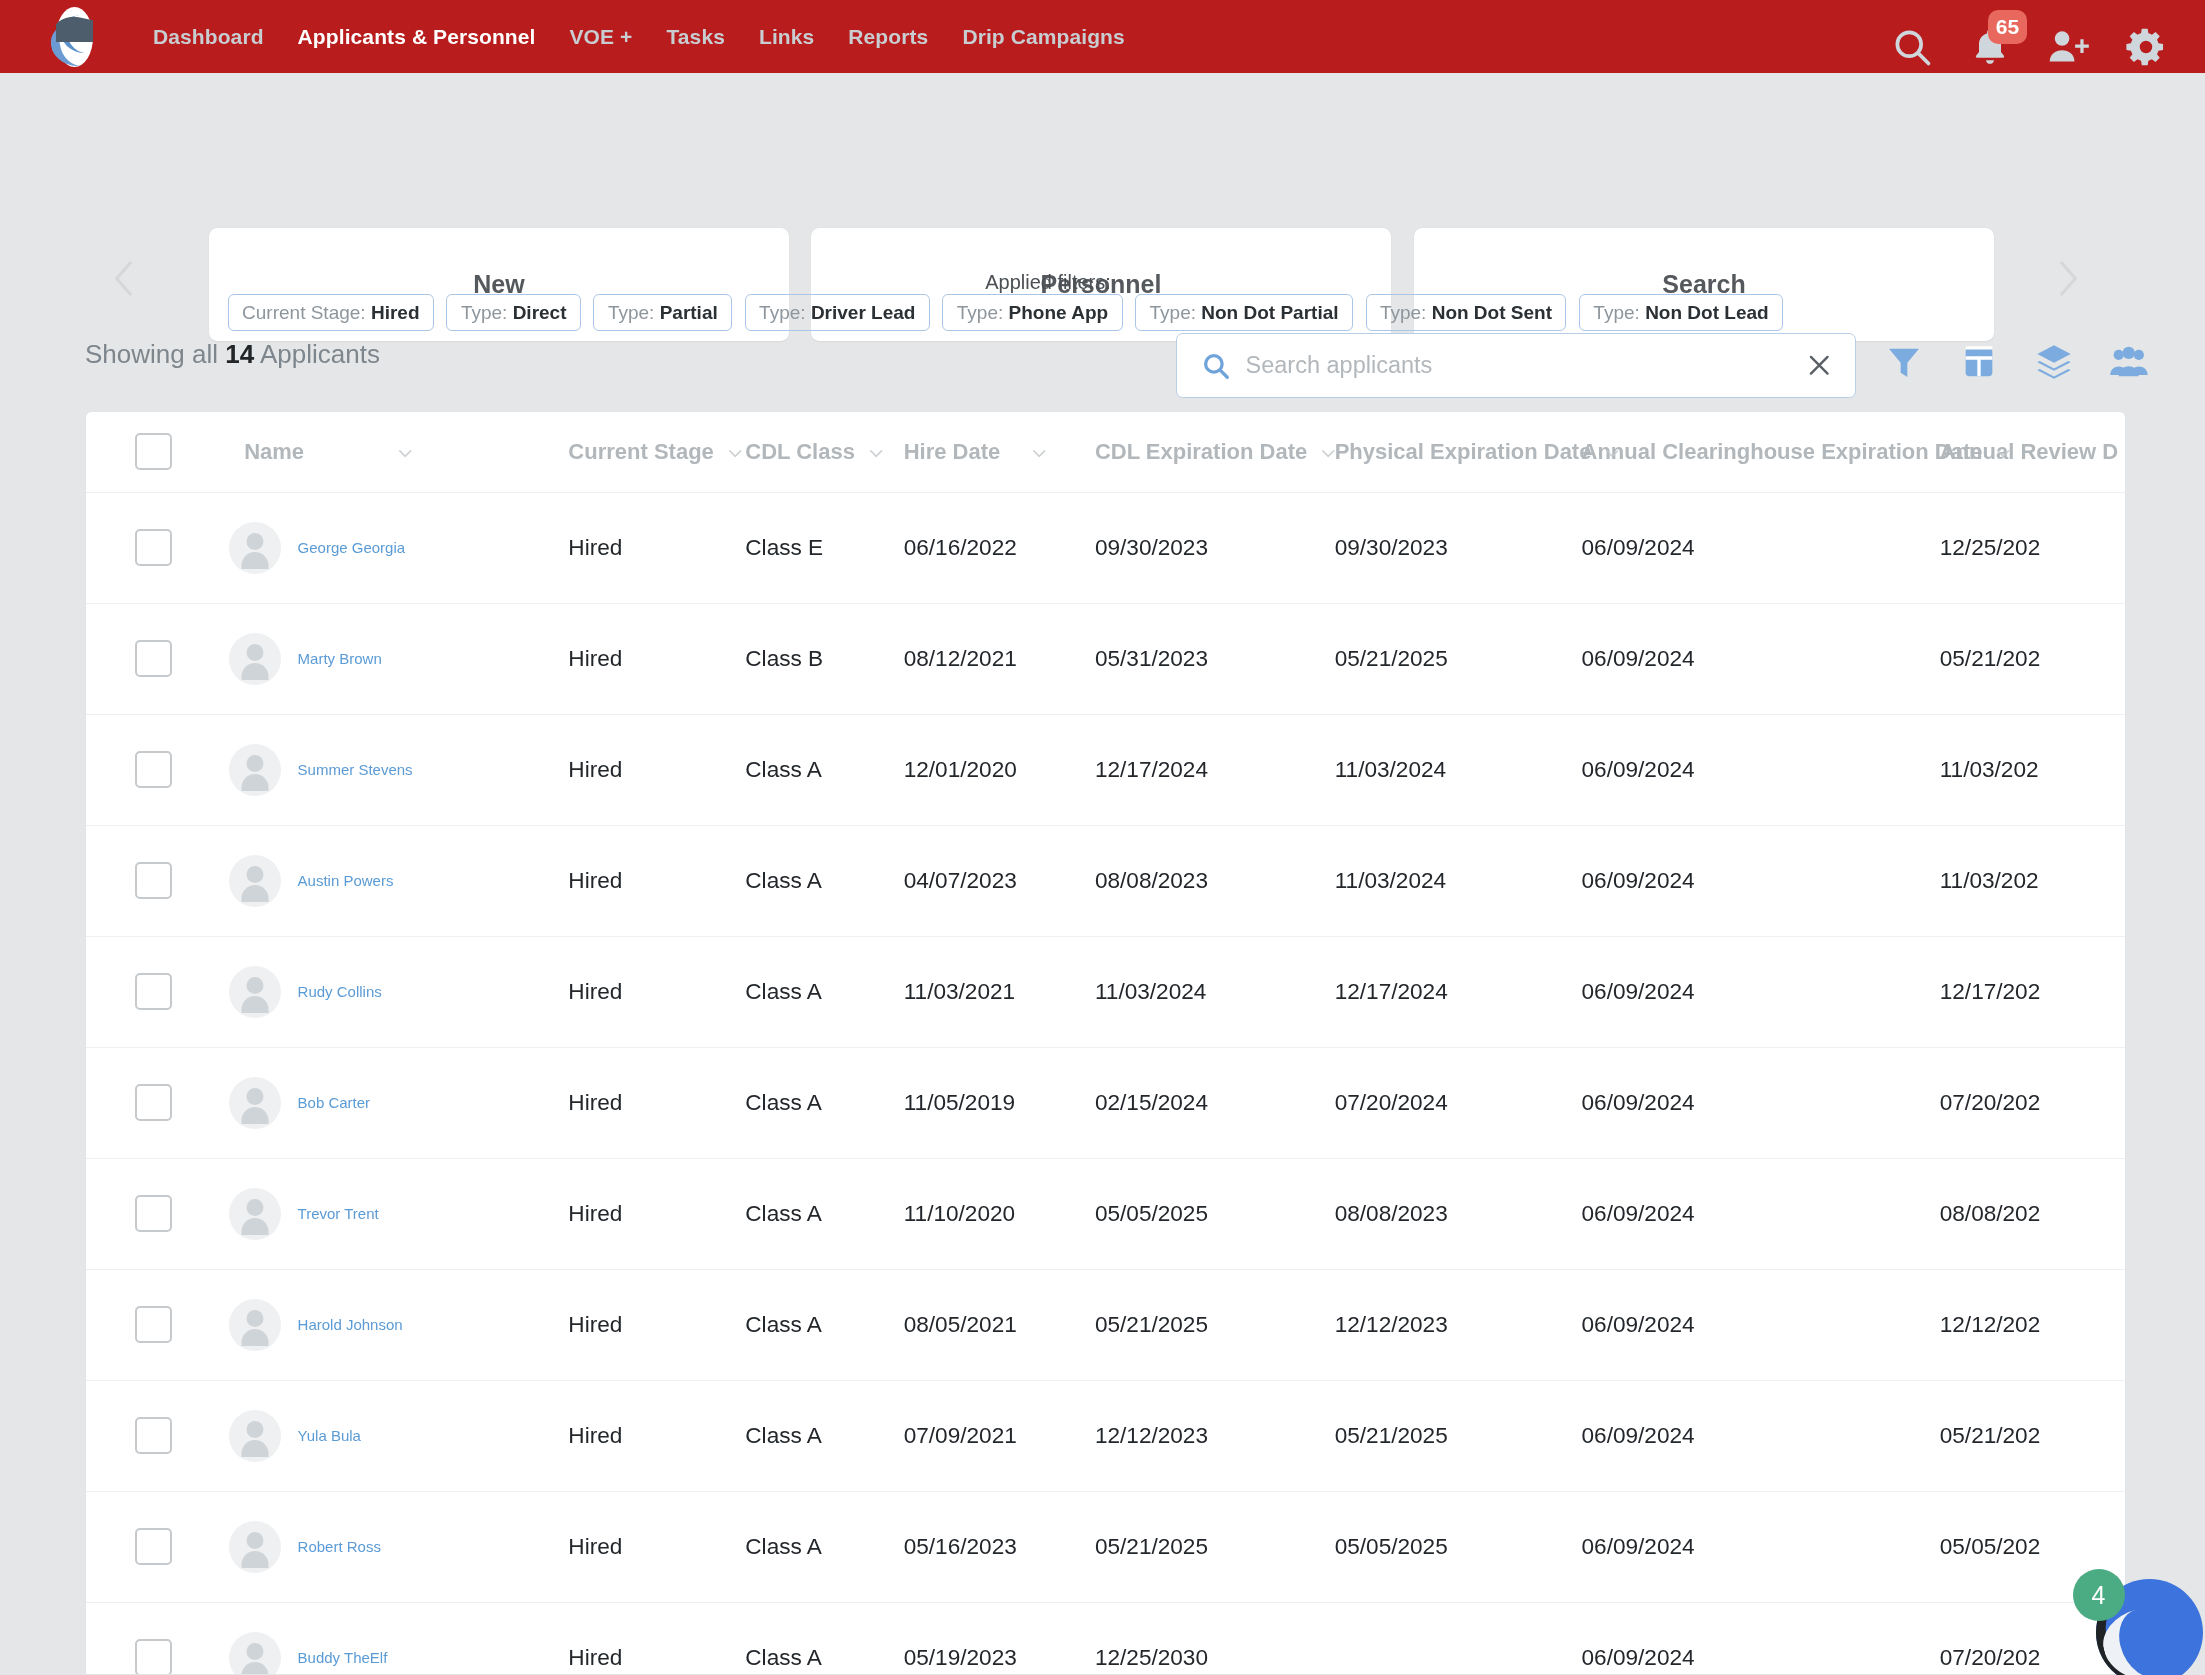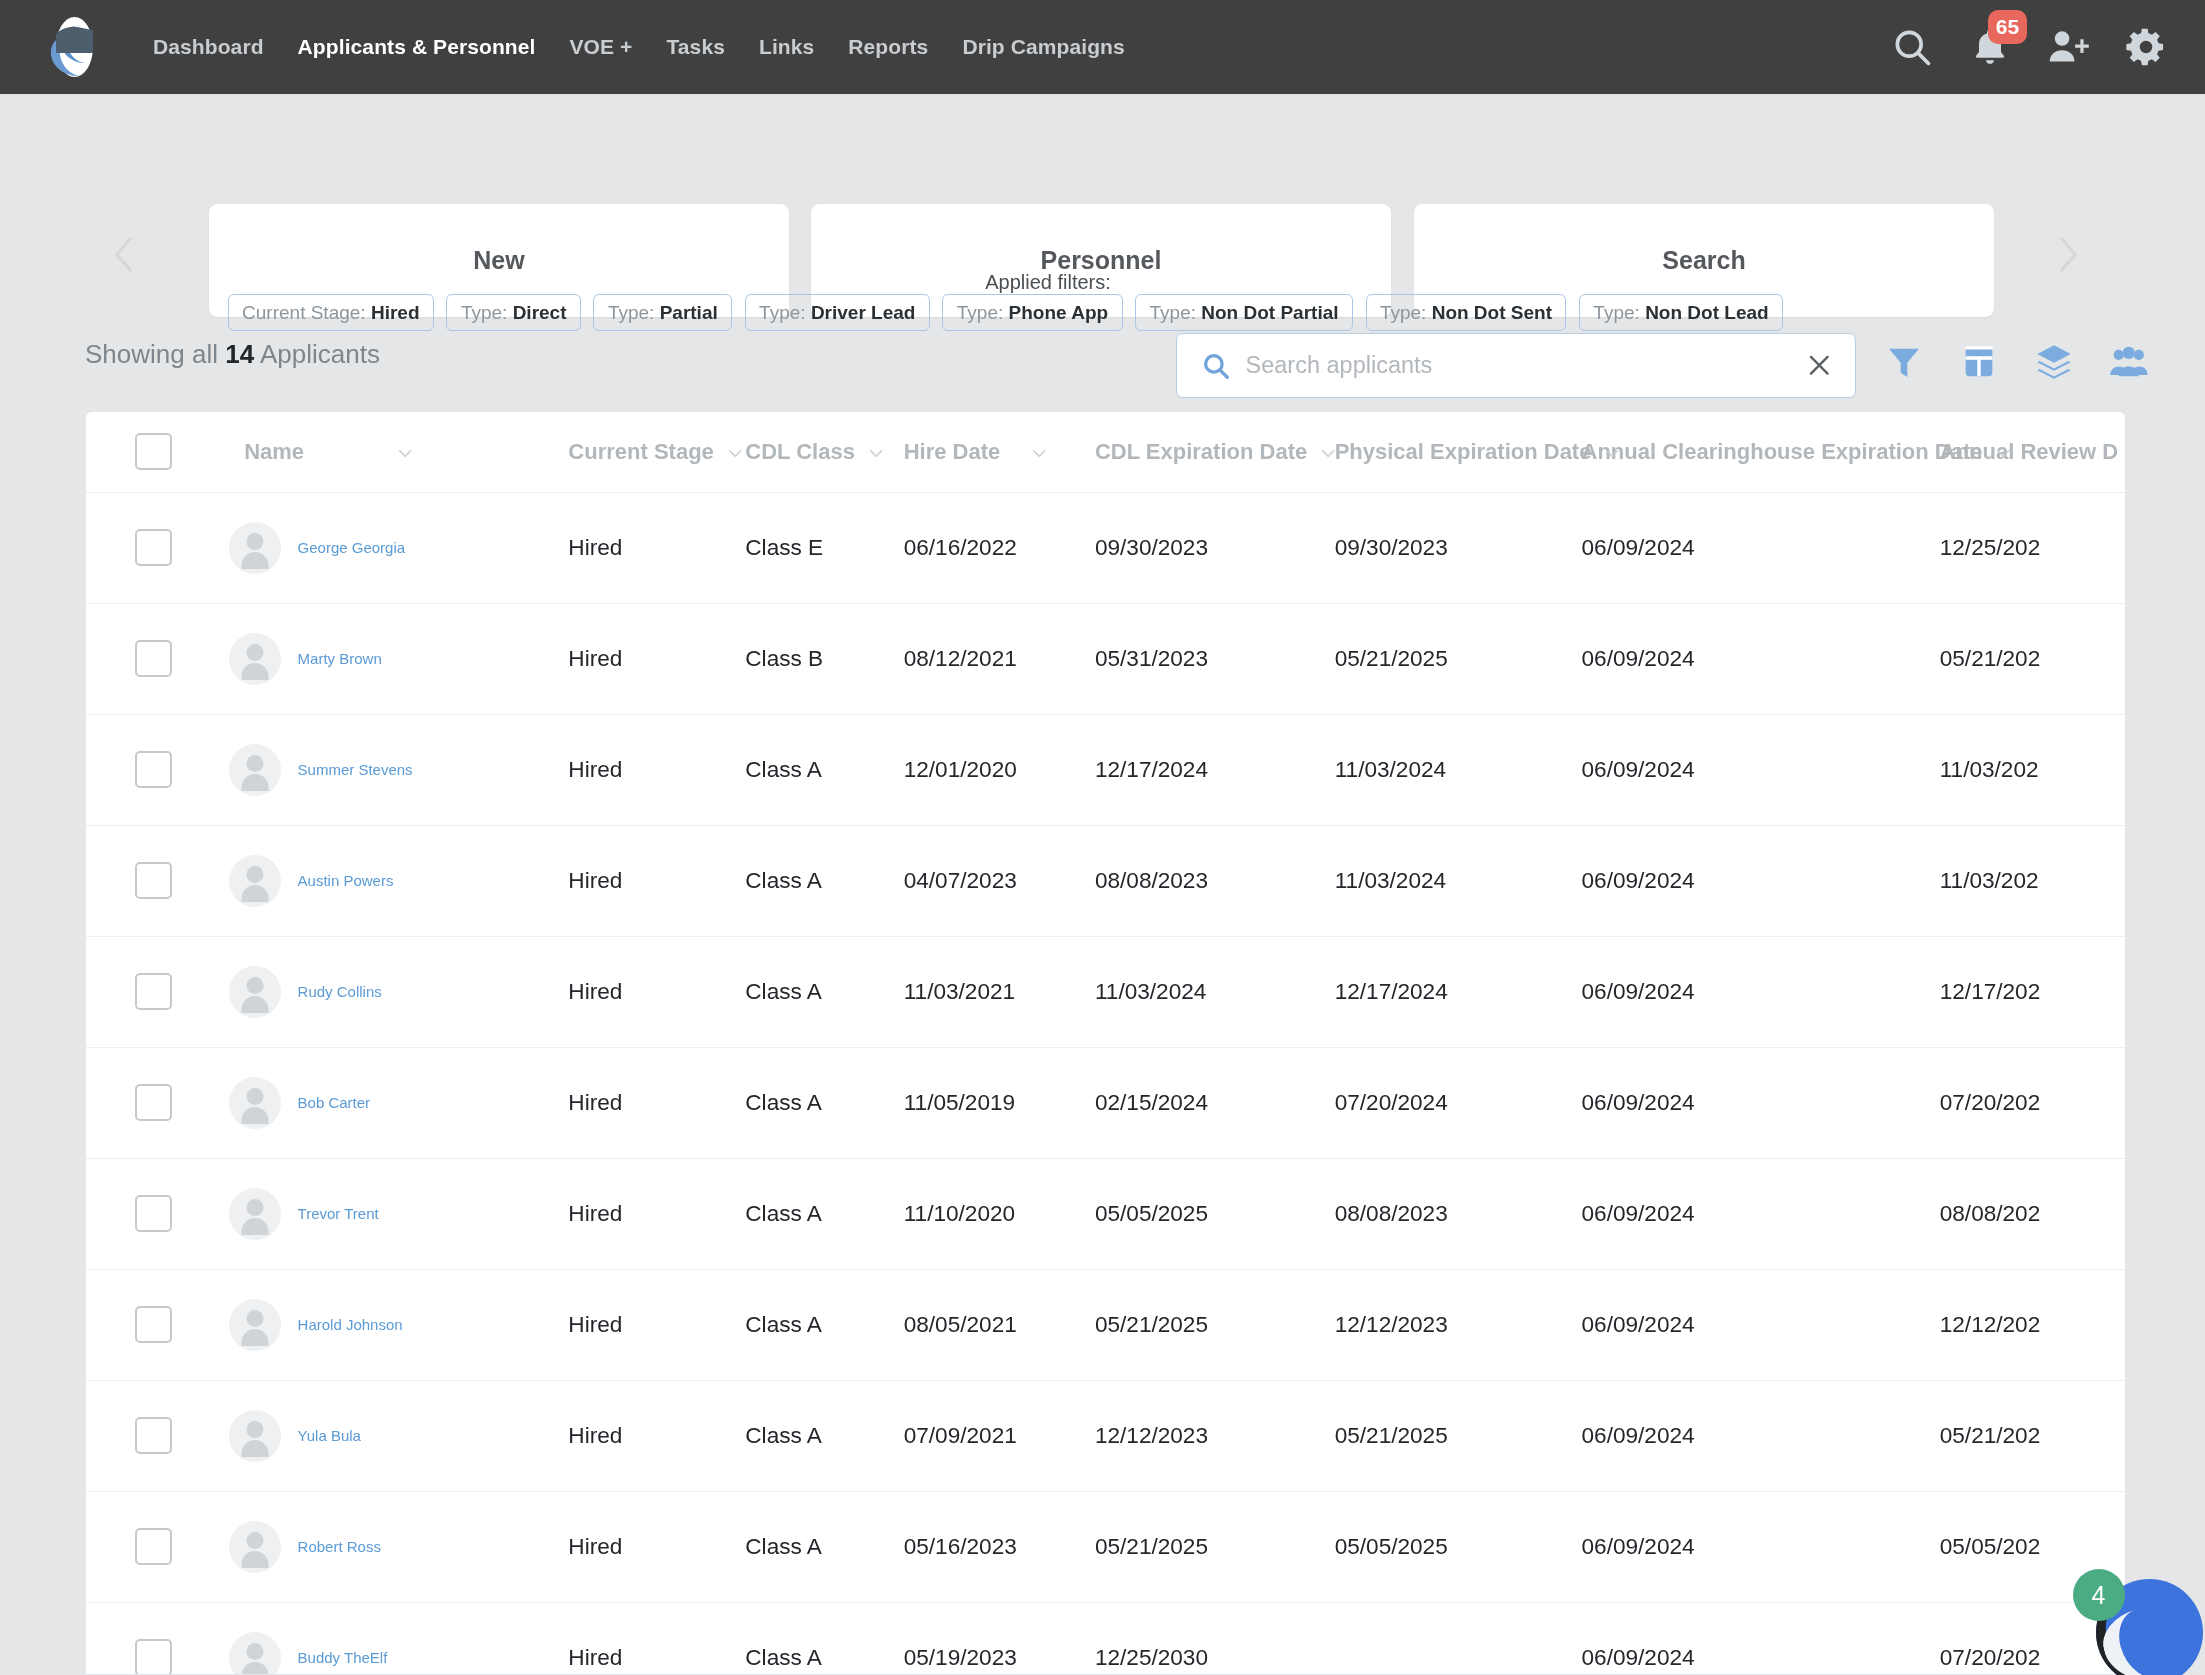--- a/index.html
+++ b/index.html
@@ -6,22 +6,22 @@
   html, body {
     width: 2205px; height: 1676px;
     background: #e4e6e7;
     font-family: "Liberation Sans", sans-serif;
     overflow: hidden;
   }
 
   
   .topnav {
     position: absolute; top: 0; left: 0;
-    width: 2205px; height: 94px;
-    background: #404040;
+    width: 2205px; height: 73px;
+    background: #b91c1c;
     display: flex; align-items: center;
   }
   .brand-logo {
     margin-left: 49px; width: 52px; height: 60px;
     position: relative; flex: none;
   }
   .brand-logo .ellipse {
     position: absolute; left: 6.7px; top: 0;
     width: 37px; height: 60px; background: #ffffff;
     border-radius: 50%;
@@ -69,21 +69,21 @@
   .badge-65 {
     position: absolute; top: -15px; left: 20px;
     min-width: 39px; height: 34px; padding: 0 6.7px;
     background: #e8685d; color: #fff; border-radius: 10px;
     font-size: 21px; font-weight: 600;
     display: flex; align-items: center; justify-content: center;
   }
 
   
   .tabstrip {
-    position: absolute; top: 84px; left: 0;
+    position: absolute; top: 108px; left: 0;
     width: 2205px; height: 156px;
   }
   .tabarrow {
     position: absolute; top: 147px; width: 47px; height: 47px;
     cursor: pointer;
   }
   .tabarrow svg { width: 47px; height: 47px; }
   .tabarrow.left { left: 101px; }
   .tabarrow.right { left: 2044px; }
   .tab {

